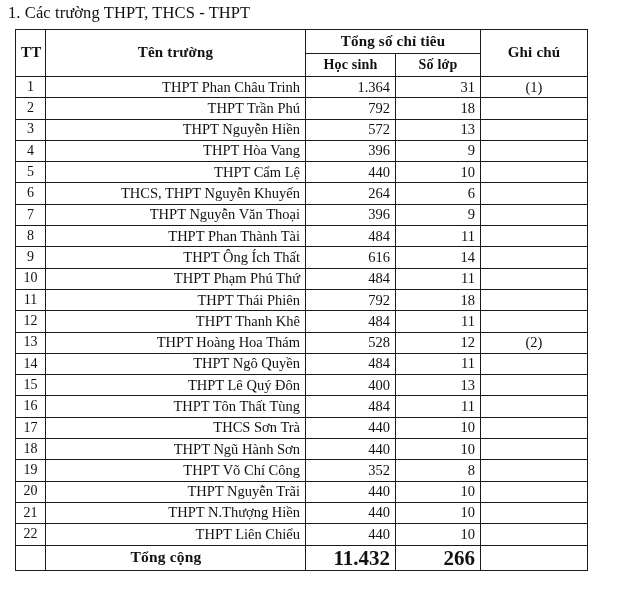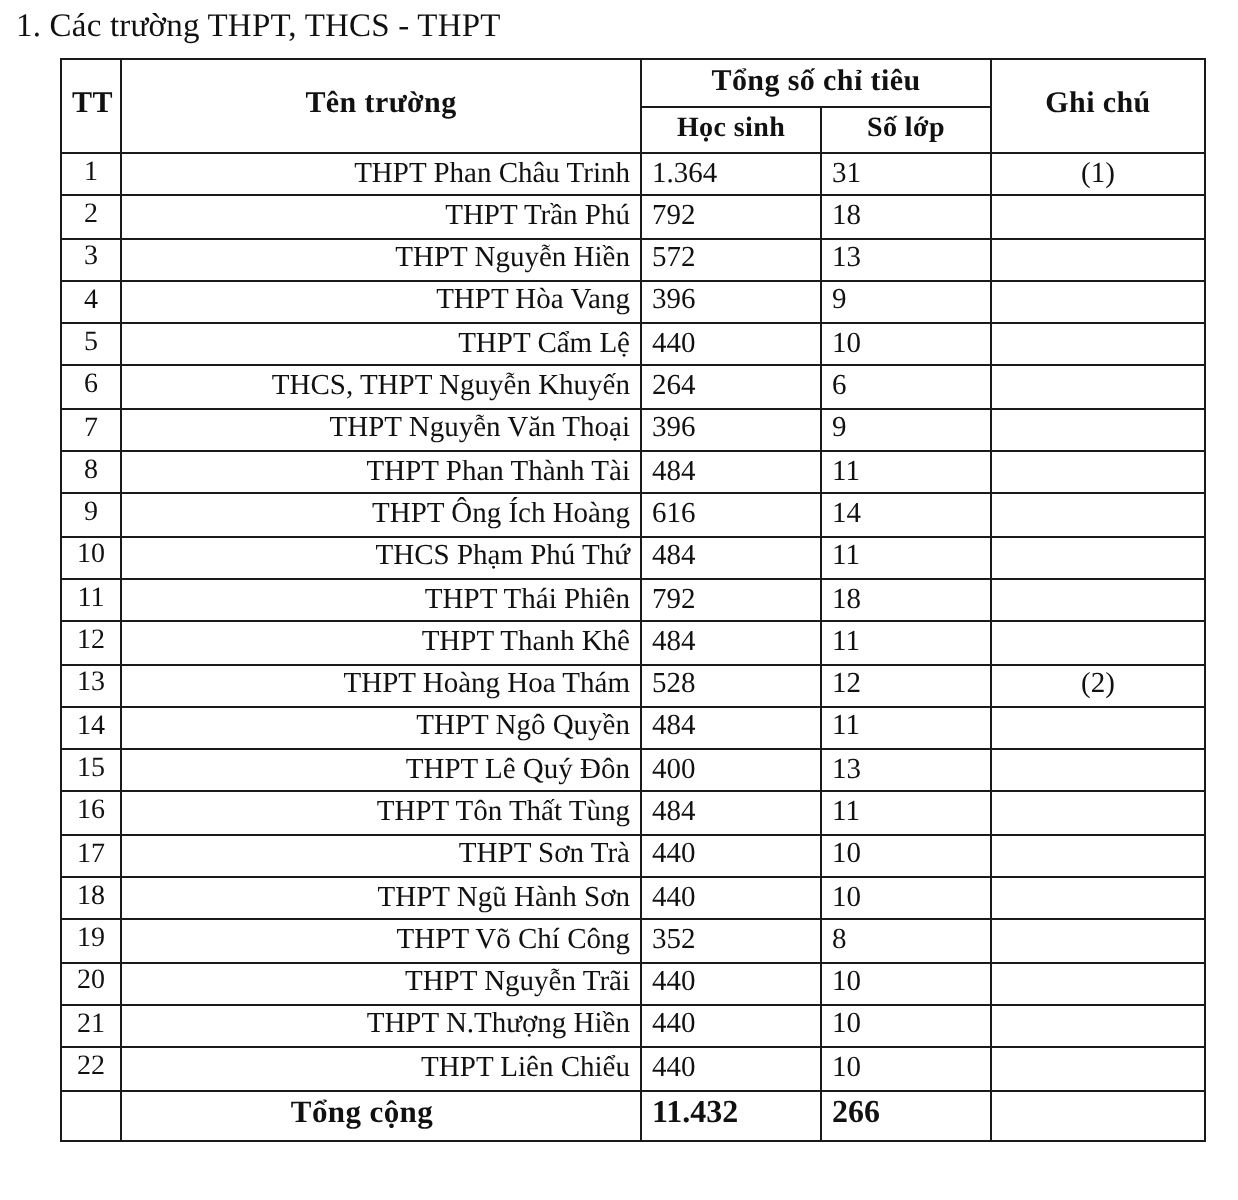--- a/index.html
+++ b/index.html
@@ -26,21 +26,21 @@
     position: absolute;
     left: 8px;
     top: 2px;
     font-size: 16.5px;
     line-height: 22px;
     letter-spacing: 0.1px;
     white-space: nowrap;
   }
   .table-wrap {
     position: absolute;
-    left: 30px;
+    left: 15px;
     top: 29px;
     width: 572px;
   }
   table.sheet {
     border-collapse: collapse;
     width: 572px;
     table-layout: fixed;
     font-size: 14.5px;
   }
   table.sheet th,
@@ -79,37 +79,38 @@
   td.tt {
     text-align: center;
     font-size: 14px;
   }
   td.name {
     text-align: right;
     padding-left: 7px;
     white-space: nowrap;
   }
   td.num {
+    text-align: right;
     padding-right: 9px;
   }
   td.note {
     text-align: center;
   }
   tr.total td {
     font-weight: bold;
     height: 24px;
   }
   tr.total td.total-label {
     text-align: center;
     padding-right: 24px;
     font-size: 15.5px;
     letter-spacing: 0.2px;
   }
   tr.total td.num {
-    font-size: 16px;
+    font-size: 21px;
   }
 </style>
 </head>
 <body>
 
 <div class="page">
 
   <div class="doc-title">1. Các trường THPT, THCS - THPT</div>
 
   <div class="table-wrap">
@@ -185,28 +186,28 @@
           </tr>
           <tr>
             <td class="tt">8</td>
             <td class="name">THPT Phan Thành Tài</td>
             <td class="num">484</td>
             <td class="num">11</td>
             <td class="note"></td>
           </tr>
           <tr>
             <td class="tt">9</td>
-            <td class="name">THPT Ông Ích Hoàng</td>
+            <td class="name">THPT Ông Ích Thất</td>
             <td class="num">616</td>
             <td class="num">14</td>
             <td class="note"></td>
           </tr>
           <tr>
             <td class="tt">10</td>
-            <td class="name">THCS Phạm Phú Thứ</td>
+            <td class="name">THPT Phạm Phú Thứ</td>
             <td class="num">484</td>
             <td class="num">11</td>
             <td class="note"></td>
           </tr>
           <tr>
             <td class="tt">11</td>
             <td class="name">THPT Thái Phiên</td>
             <td class="num">792</td>
             <td class="num">18</td>
             <td class="note"></td>
@@ -241,21 +242,21 @@
           </tr>
           <tr>
             <td class="tt">16</td>
             <td class="name">THPT Tôn Thất Tùng</td>
             <td class="num">484</td>
             <td class="num">11</td>
             <td class="note"></td>
           </tr>
           <tr>
             <td class="tt">17</td>
-            <td class="name">THPT Sơn Trà</td>
+            <td class="name">THCS Sơn Trà</td>
             <td class="num">440</td>
             <td class="num">10</td>
             <td class="note"></td>
           </tr>
           <tr>
             <td class="tt">18</td>
             <td class="name">THPT Ngũ Hành Sơn</td>
             <td class="num">440</td>
             <td class="num">10</td>
             <td class="note"></td>

